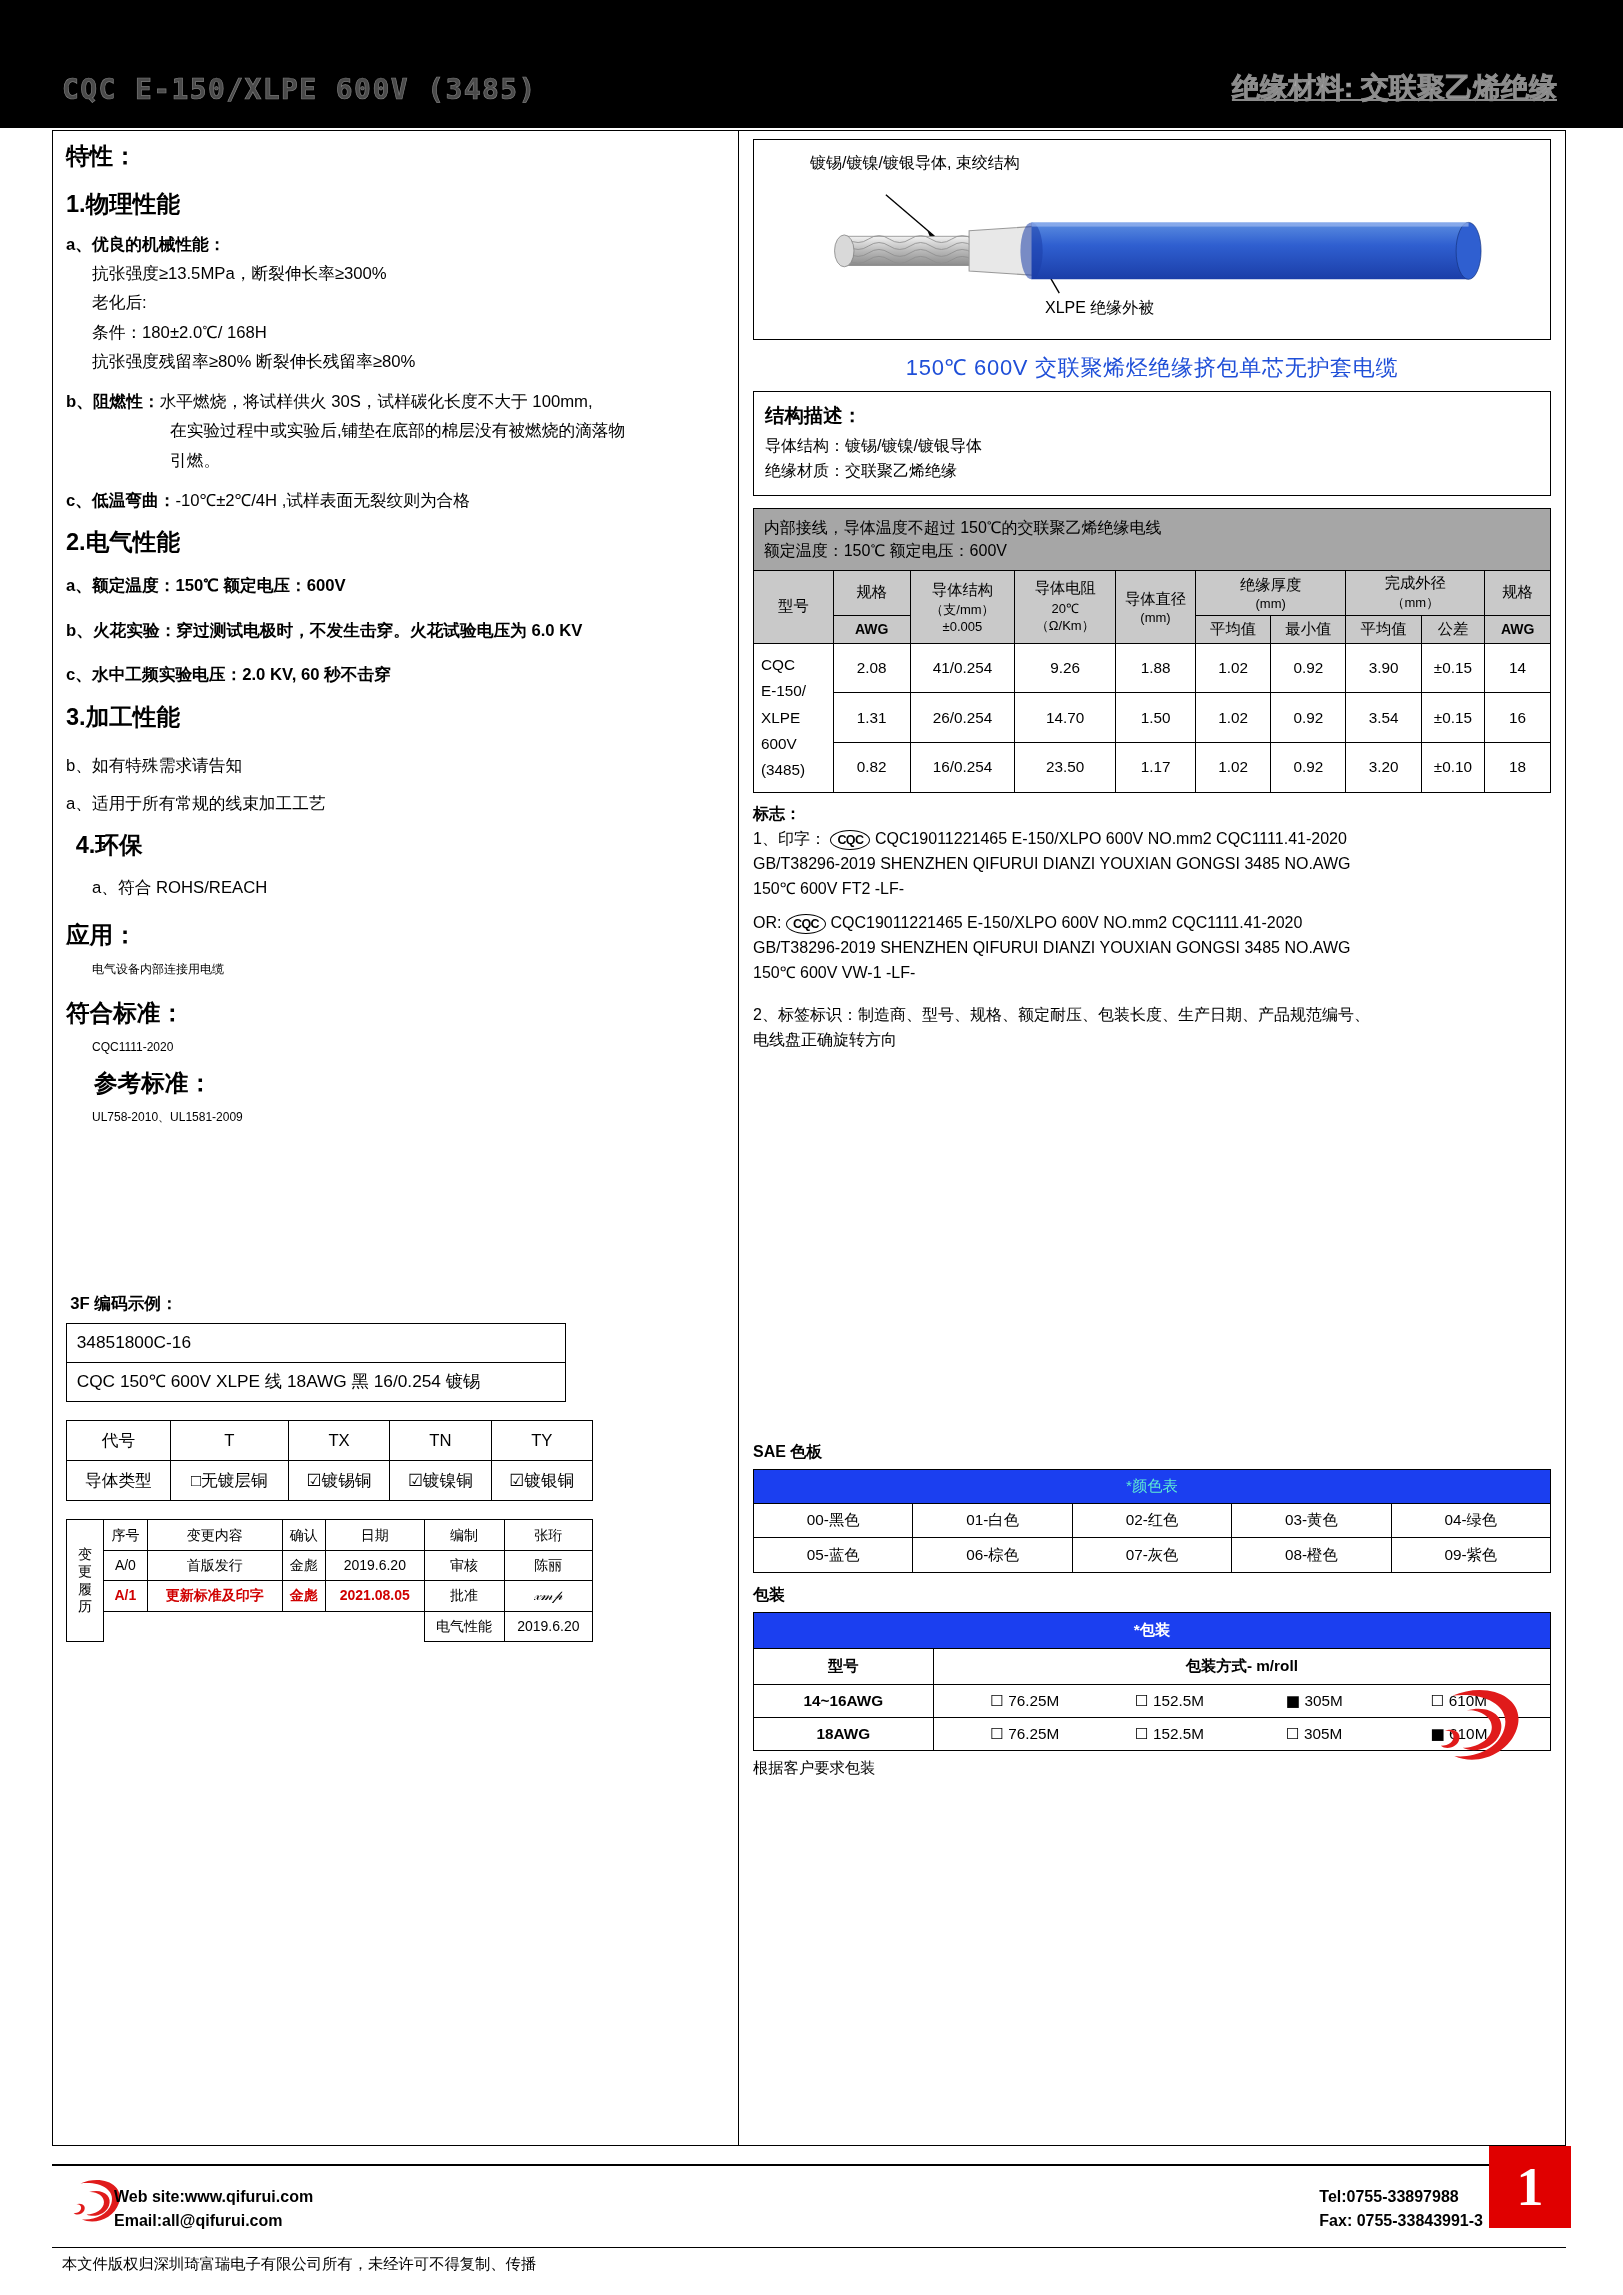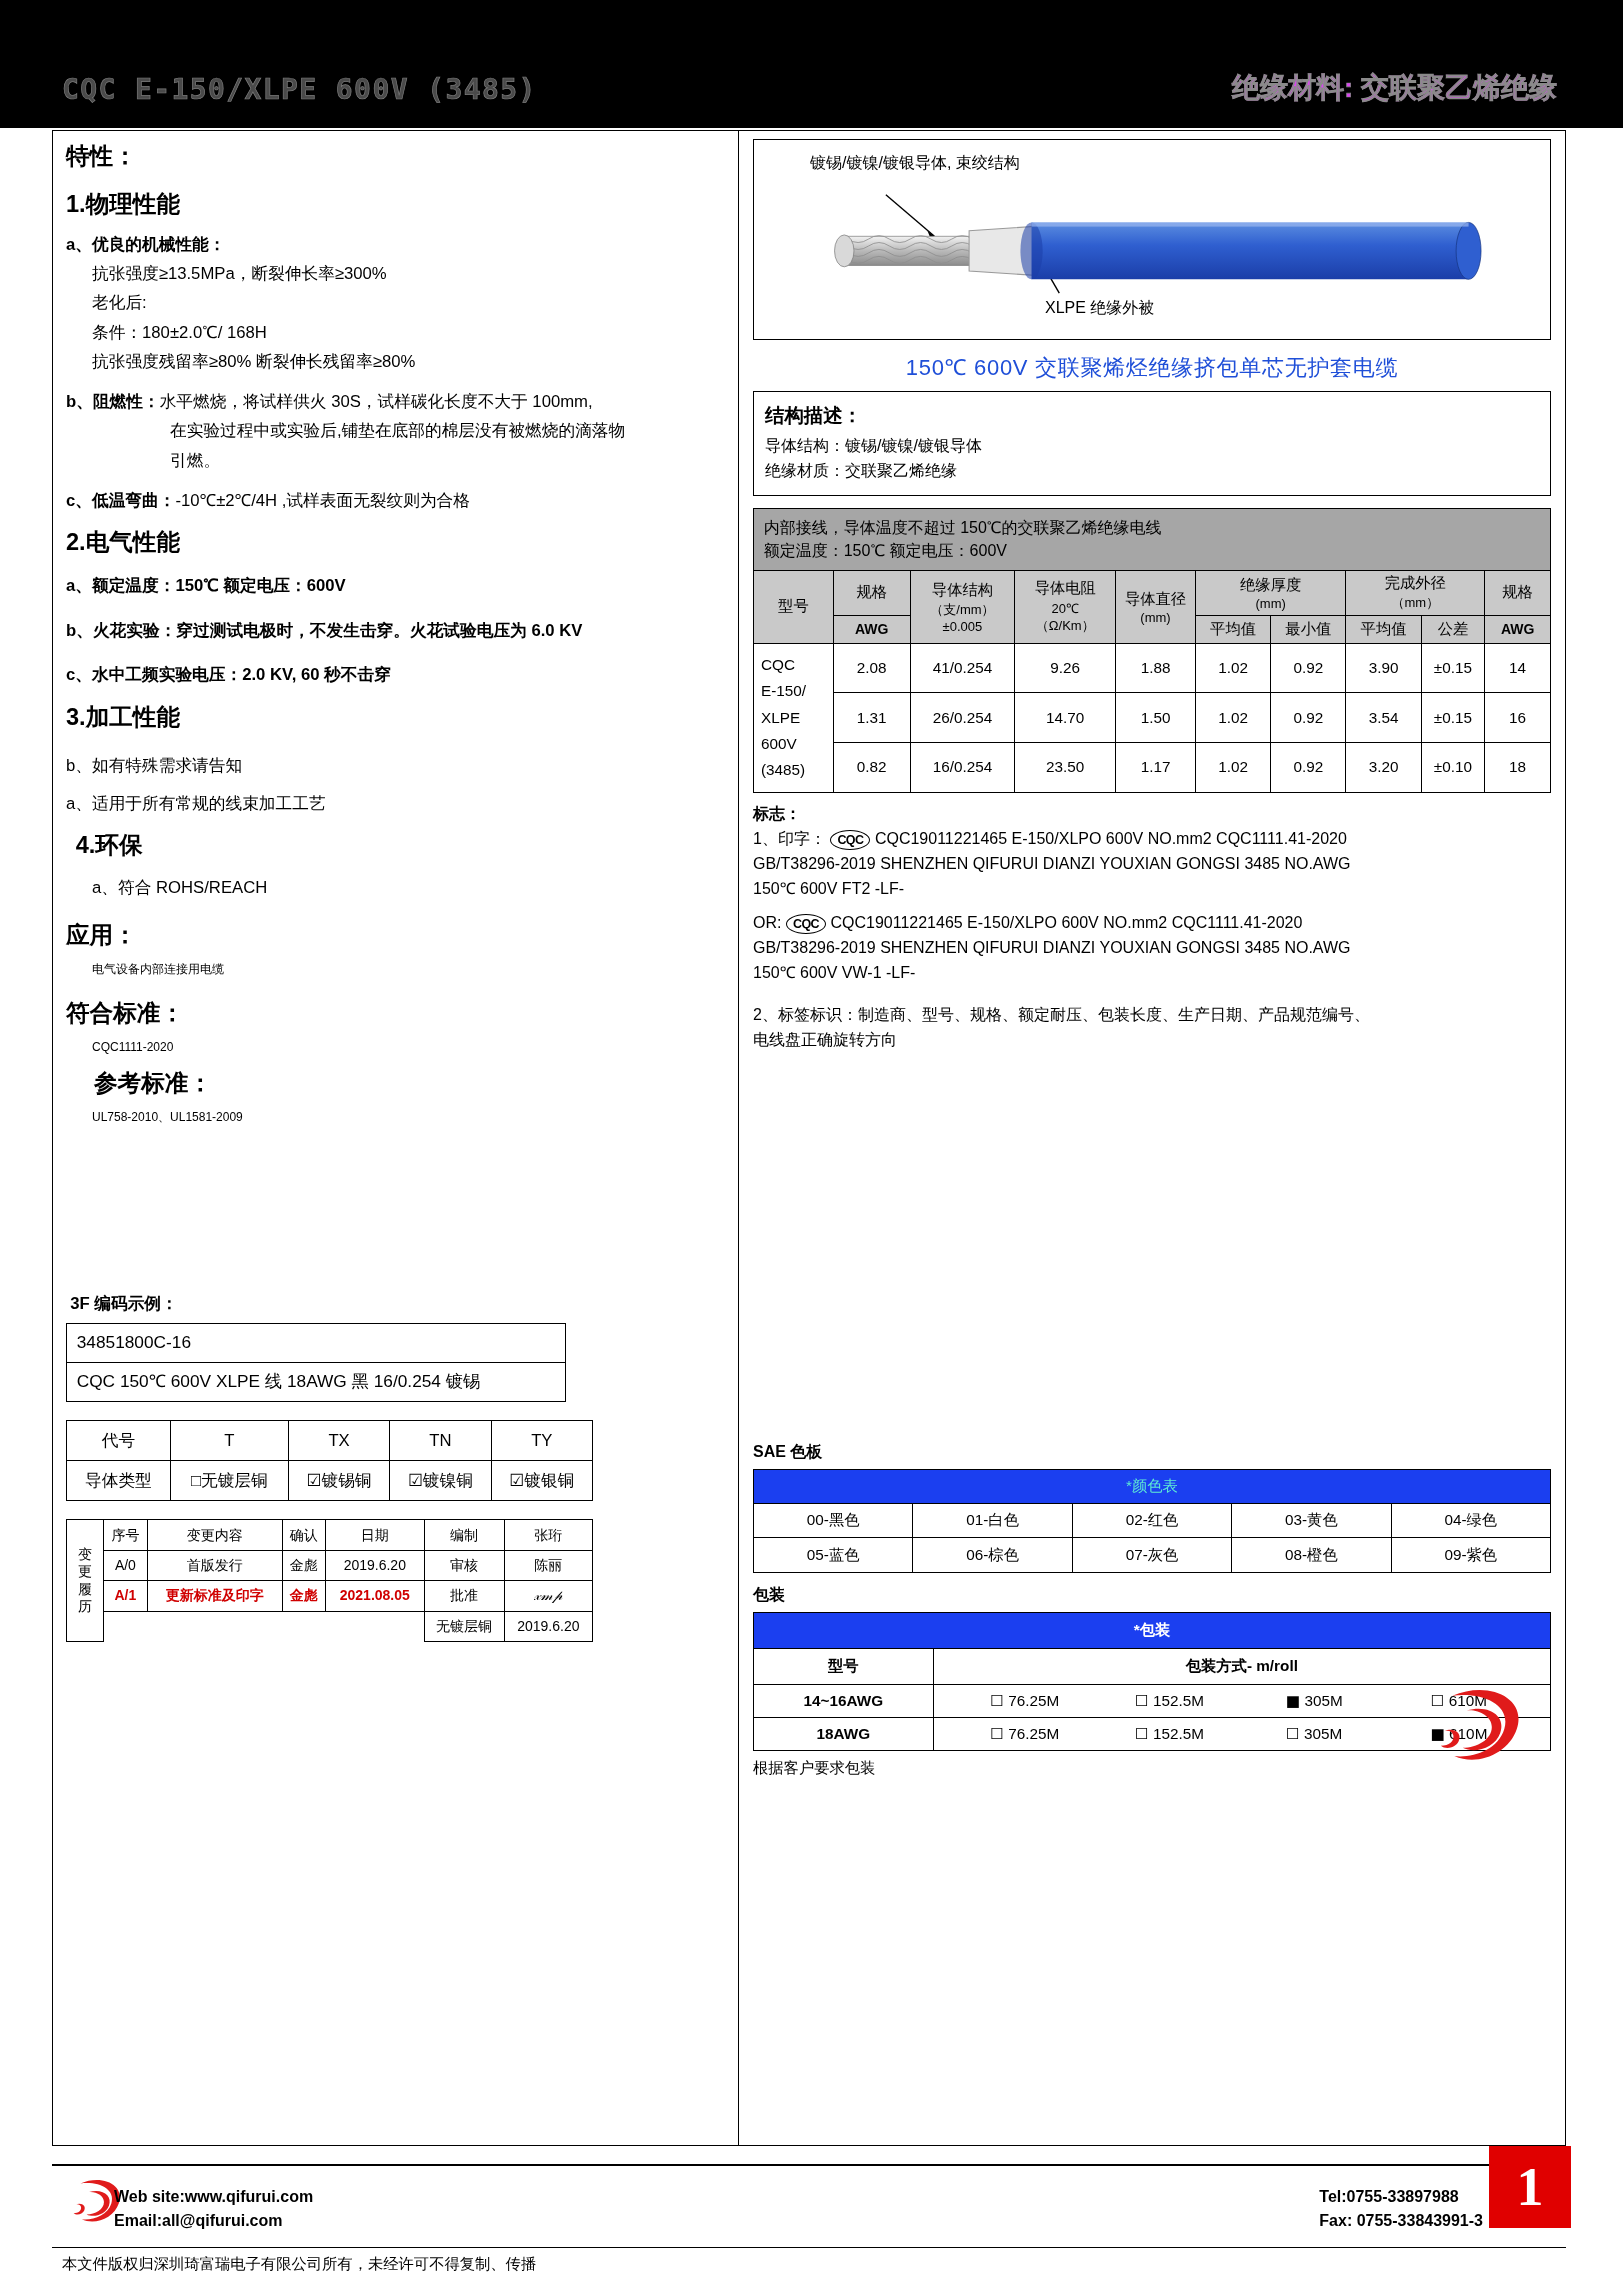--- a/index.html
+++ b/index.html
@@ -26,21 +26,22 @@
   .header .title-left{
     position:absolute;left:62px;top:73px;
     font-family:"DejaVu Sans Mono", monospace;
     font-size:28px;font-weight:bold;letter-spacing:1.4px;
     color:#4a4a4a;
     -webkit-text-stroke:0.7px #7d7d7d;
   }
   .header .title-right{
     position:absolute;right:66px;top:69px;
     font-size:28px;font-weight:bold;
-    color:#d946ef;
+    color:#a3a3a3;
+    text-decoration:underline;
     -webkit-text-stroke:0.7px #8a8a8a;
   }
   
   .frame{
     position:absolute;left:52px;top:130px;width:1514px;height:2016px;
     border:1.4px solid #000;
     box-sizing:border-box;
   }
   .vline{
     position:absolute;left:738px;top:130px;width:0;height:2016px;
@@ -270,21 +271,21 @@
       <tr>
         <td class="redtxt">A/1</td>
         <td class="redtxt">更新标准及印字</td>
         <td class="redtxt">金彪</td>
         <td class="redtxt">2021.08.05</td>
         <td>批准</td>
         <td style="font-style:italic;font-family:'Liberation Serif',serif;">𝓍𝓂𝓅</td>
       </tr>
       <tr>
         <td colspan="4" style="border:none;"></td>
-        <td>无镀层铜</td>
+        <td>电气性能</td>
         <td>2019.6.20</td>
       </tr>
     </tbody>
       </table>
   </div>
 
   <div class="right">
 
     <div class="panel cable-panel">
       <div class="cable-label-top">镀锡/镀镍/镀银导体, 束绞结构</div>

